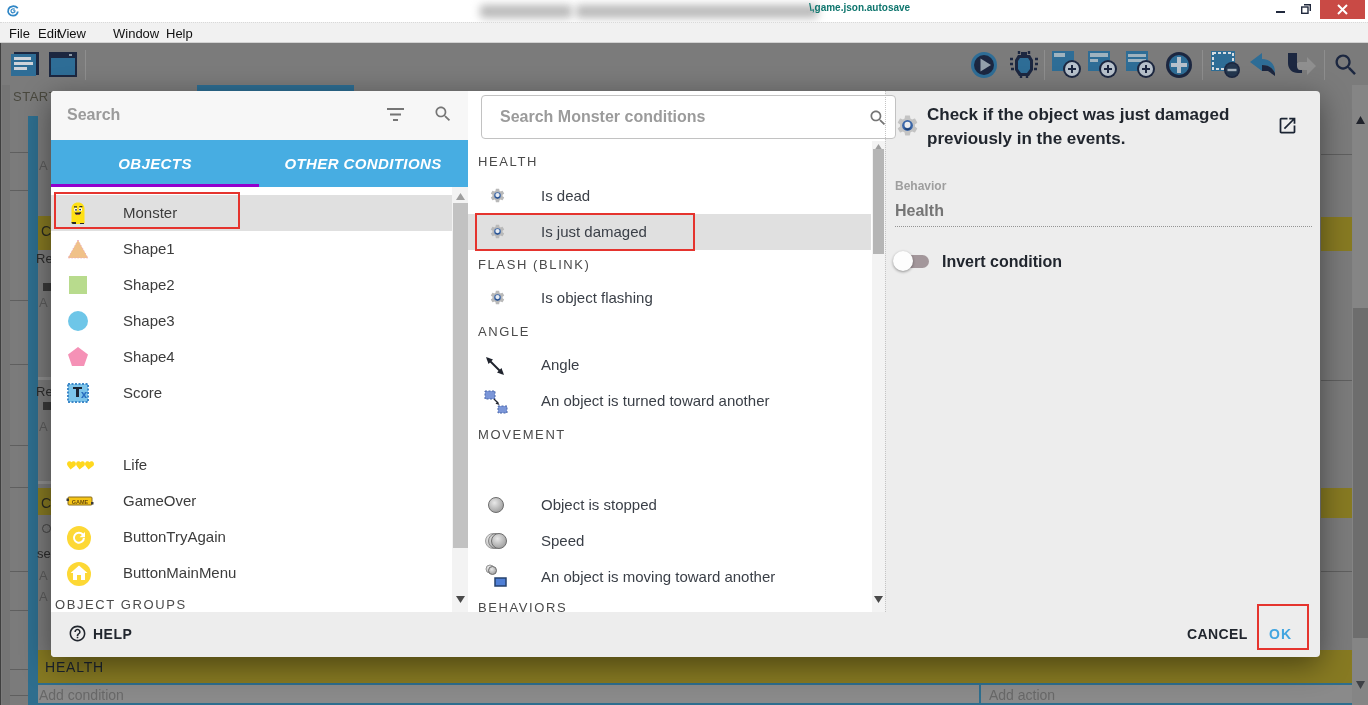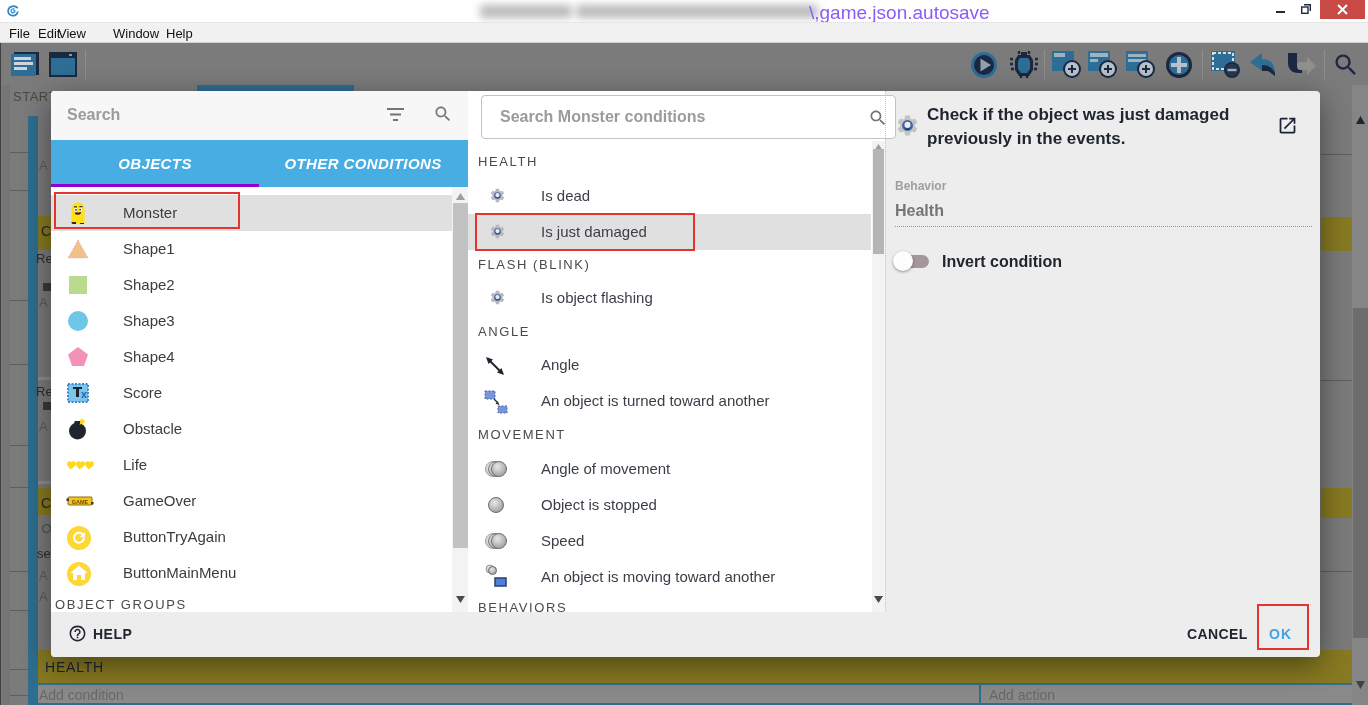--- a/index.html
+++ b/index.html
@@ -3,21 +3,21 @@
 <meta charset="utf-8">
 <style>
 * { margin:0; padding:0; box-sizing:border-box; }
 html,body { width:1368px; height:705px; overflow:hidden; }
 body { font-family:"Liberation Sans", sans-serif; position:relative; background:#7b7b7b; }
 .abs { position:absolute; }
 
 
 #titlebar { left:0; top:0; width:1368px; height:22px; background:#ffffff; }
 .blurbox { position:absolute; top:5px; height:13px; background:#b9b9b9; filter:blur(4px); border-radius:3px; }
-#titletext { position:absolute; left:809px; top:2px; font-size:19px; color:#8b5cf6; }
+#titletext { position:absolute; left:809px; top:2px; font-size:10px; color:#0f766e;font-weight:bold; }
 #min-btn { position:absolute; left:1276px; top:11px; width:9px; height:2px; background:#20293d; }
 #restore-btn { position:absolute; left:1301px; top:4px; width:10px; height:10px; }
 #close-btn { position:absolute; left:1320px; top:0; width:45px; height:19px; background:#c94a45; }
 
 
 #menubar { left:0; top:22px; width:1368px; height:21px; background:#f1f1f1; border-top:1px dotted #d9d9d9; border-bottom:1px solid #d2d2d2; }
 .menuitem { position:absolute; top:3px; font-size:13px; color:#111; }
 
 
 #app { left:0; top:43px; width:1368px; height:662px; background:#7b7b7b; border-left:1px solid #3f3f3f; }
@@ -288,28 +288,20 @@
           <span class="lbl">Shape4</span>
         </div>
       <div class="objrow" style="top:188px">
           <span class="ic"><svg width="24" height="24" viewBox="0 0 24 24">
               <rect x="2" y="3" width="20" height="18" fill="#7cc4ea" stroke="#3e89c9" stroke-width="2" stroke-dasharray="2 1.5"></rect>
               <path d="M7 6 L16 6 L16 8 L13 8 L13 16 L10 16 L10 8 L7 8 Z" fill="#1b2433"></path>
               <path d="M15 11 L17 11 L18 13 L19 11 L21 11 L19 14 L21 17 L19 17 L18 15 L17 17 L15 17 L17 14 Z" fill="#2a6fc0"></path>
             </svg></span>
           <span class="lbl">Score</span>
         </div>
-      <div class="objrow" style="top:224px">
-          <span class="ic"><svg width="24" height="24" viewBox="0 0 24 24">
-              <circle cx="11.5" cy="14" r="8.5" fill="#20242c"></circle>
-              <rect x="8.5" y="4" width="6" height="3.5" fill="#20242c"></rect>
-              <path d="M14 3.5 L15.8 1 L16.6 3 L19 2.6 L17.8 4.6 L19.6 5.8 L17 6.2 L17.2 8.4 L15.4 6.8 L13.6 8 L14.2 5.6 Z" fill="#ffd81e"></path>
-            </svg></span>
-          <span class="lbl">Obstacle</span>
-        </div>
       <div class="objrow" style="top:260px">
           <span class="ic"><svg width="28" height="24" viewBox="0 0 28 24">
               <g fill="#ffd81e">
                 <path d="M4.5 16.5 L1.6 12.7 C0.4 11 1.2 8.7 3.1 8.3 C4.2 8.1 5 8.6 5.5 9.3 C6 8.6 6.9 8.1 7.9 8.3 C9.8 8.7 10.6 11 9.4 12.7 Z"></path>
                 <path d="M13.5 16.5 L10.6 12.7 C9.4 11 10.2 8.7 12.1 8.3 C13.2 8.1 14 8.6 14.5 9.3 C15 8.6 15.9 8.1 16.9 8.3 C18.8 8.7 19.6 11 18.4 12.7 Z"></path>
                 <path d="M22.5 16.5 L19.6 12.7 C18.4 11 19.2 8.7 21.1 8.3 C22.2 8.1 23 8.6 23.5 9.3 C24 8.6 24.9 8.1 25.9 8.3 C27.8 8.7 28.6 11 27.4 12.7 Z"></path>
               </g>
             </svg></span>
           <span class="lbl">Life</span>
         </div>
@@ -397,34 +389,20 @@
     <div class="midrow" style="top:292px">
         <span class="ic" style="left:16px;top:7px"><svg width="24" height="24" viewBox="0 0 24 24">
             <rect x="1" y="1" width="10" height="8" fill="#7b96d8" stroke="#4a66a8" stroke-width="1" stroke-dasharray="2 1.5"></rect>
             <path d="M10 9 L14 13" stroke="#20242e" stroke-width="1.3"></path>
             <path d="M15.5 15 L11.5 13.8 L13.8 11.5 Z" fill="#20242e"></path>
             <rect x="14" y="16" width="9" height="7" fill="#7b96d8" stroke="#4a66a8" stroke-width="1" stroke-dasharray="2 1.5"></rect>
           </svg></span>
         <span class="lbl">An object is turned toward another</span>
       </div>
     <div class="sechdr" style="left:10px;top:336px">MOVEMENT</div>
-    <div class="midrow" style="top:360px">
-        <span class="ic" style="left:17px"><svg width="22" height="18" viewBox="0 0 22 18">
-            <defs>
-              <radialGradient id="gball" cx="0.4" cy="0.35" r="0.8">
-                <stop offset="0" stop-color="#e8e8e8"></stop>
-                <stop offset="1" stop-color="#909090"></stop>
-              </radialGradient>
-            </defs>
-            <circle cx="8" cy="9" r="7.5" fill="url(#gball)" stroke="#6e6e6e" stroke-width="1" opacity="0.65"></circle>
-            <circle cx="11" cy="9" r="7.5" fill="url(#gball)" stroke="#6e6e6e" stroke-width="1" opacity="0.8"></circle>
-            <circle cx="14" cy="9" r="7.5" fill="url(#gball)" stroke="#6e6e6e" stroke-width="1"></circle>
-          </svg></span>
-        <span class="lbl">Angle of movement</span>
-      </div>
     <div class="midrow" style="top:396px">
         <span class="ic" style="left:17px"><svg width="22" height="18" viewBox="0 0 22 18">
             <circle cx="11" cy="9" r="7.5" fill="url(#gball)" stroke="#6e6e6e" stroke-width="1"></circle>
           </svg></span>
         <span class="lbl">Object is stopped</span>
       </div>
     <div class="midrow" style="top:432px">
         <span class="ic" style="left:17px"><svg width="22" height="18" viewBox="0 0 22 18">
             <defs>
               <radialGradient id="gball" cx="0.4" cy="0.35" r="0.8">

